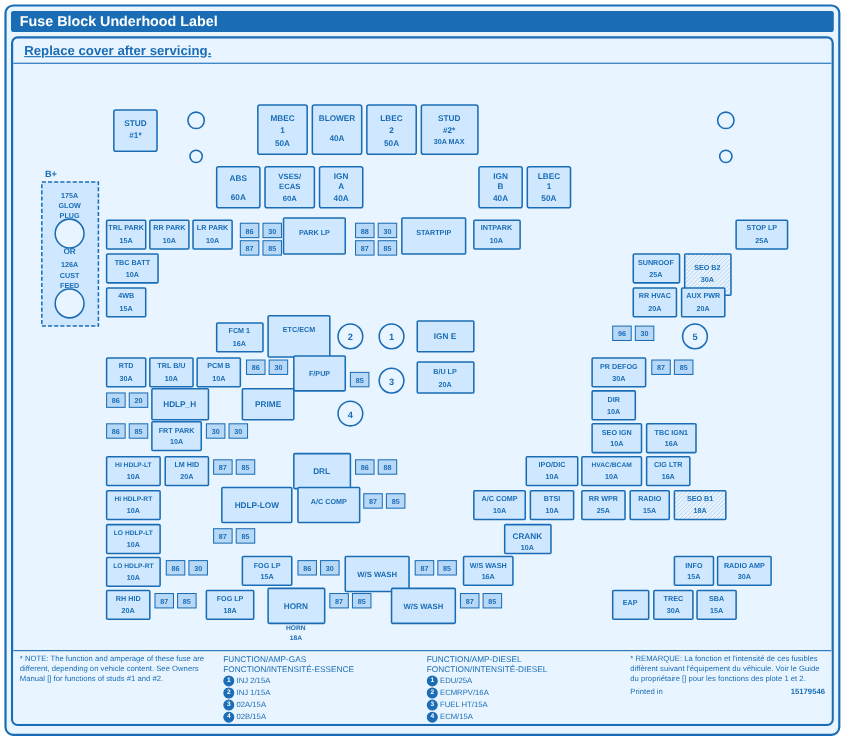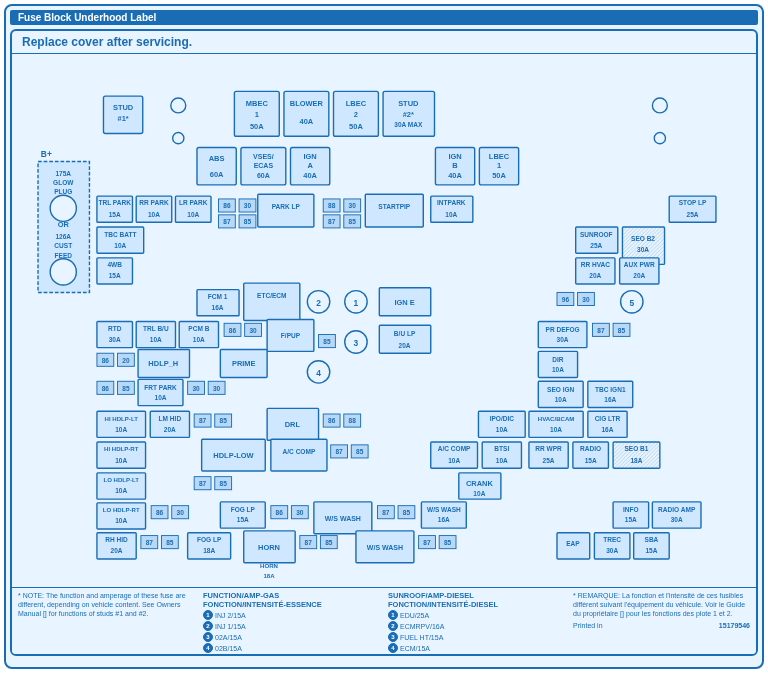--- a/index.html
+++ b/index.html
@@ -16,21 +16,21 @@
       margin: 4px;
       border: 2px solid #1a6db5;
       border-radius: 8px;
       background: #e8f4ff;
       position: relative;
       padding: 4px;
     }
     .title-bar {
       background: #1a6db5;
       color: #fff;
-      font-size: 10px;
+      font-size: 13px;
       font-weight: bold;
       padding: 2px 8px;
       margin-bottom: 4px;
       border-radius: 2px;
     }
     .inner-content {
       border: 2px solid #1a6db5;
       border-radius: 6px;
       background: #e8f4ff;
       width: 100%;
@@ -42,35 +42,36 @@
       display: flex;
       justify-content: space-between;
       align-items: center;
       padding: 4px 10px;
       border-bottom: 1px solid #1a6db5;
     }
     .replace-text {
       color: #1a6db5;
       font-size: 12px;
       font-weight: bold;
+      text-decoration: underline;
     }
     .footer-section {
       border-top: 1px solid #1a6db5;
       padding: 3px 6px;
       display: flex;
       gap: 8px;
       font-size: 7px;
       color: #1a6db5;
       background: #e8f4ff;
     }
     .footer-col {
       flex: 1;
     }
     .footer-col .title {
-      font-weight: bold;
+      font-weight: normal;
       font-size: 7.5px;
       margin-bottom: 1px;
     }
     .legend-item {
       display: flex;
       align-items: center;
       gap: 2px;
       margin: 1px 0;
     }
     .legend-circle {
@@ -536,21 +537,21 @@
               <div class="legend-circle" style="background:#1a6db5;color:#fff;">4</div>
               <span style="font-size:7px;color:#1a6db5;">02B/15A</span>
             </div>
             <div class="legend-item">
               <div class="legend-circle" style="background:#1a6db5;color:#fff;">5</div>
               <span style="font-size:7px;color:#1a6db5;">IGN 1</span>
             </div>
           </div>
       </div>
       <div class="footer-col">
-        <div class="title" style="white-space:pre-line;">SUNROOF/AMP-DIESEL
+        <div class="title" style="white-space:pre-line;">FUNCTION/AMP-DIESEL
 FONCTION/INTENSITÉ-DIESEL</div>
         <div id="diesel-items">
             <div class="legend-item">
               <div class="legend-circle" style="background:#1a6db5;color:#fff;">1</div>
               <span style="font-size:7px;color:#1a6db5;">EDU/25A</span>
             </div>
             <div class="legend-item">
               <div class="legend-circle" style="background:#1a6db5;color:#fff;">2</div>
               <span style="font-size:7px;color:#1a6db5;">ECMRPV/16A</span>
             </div>

